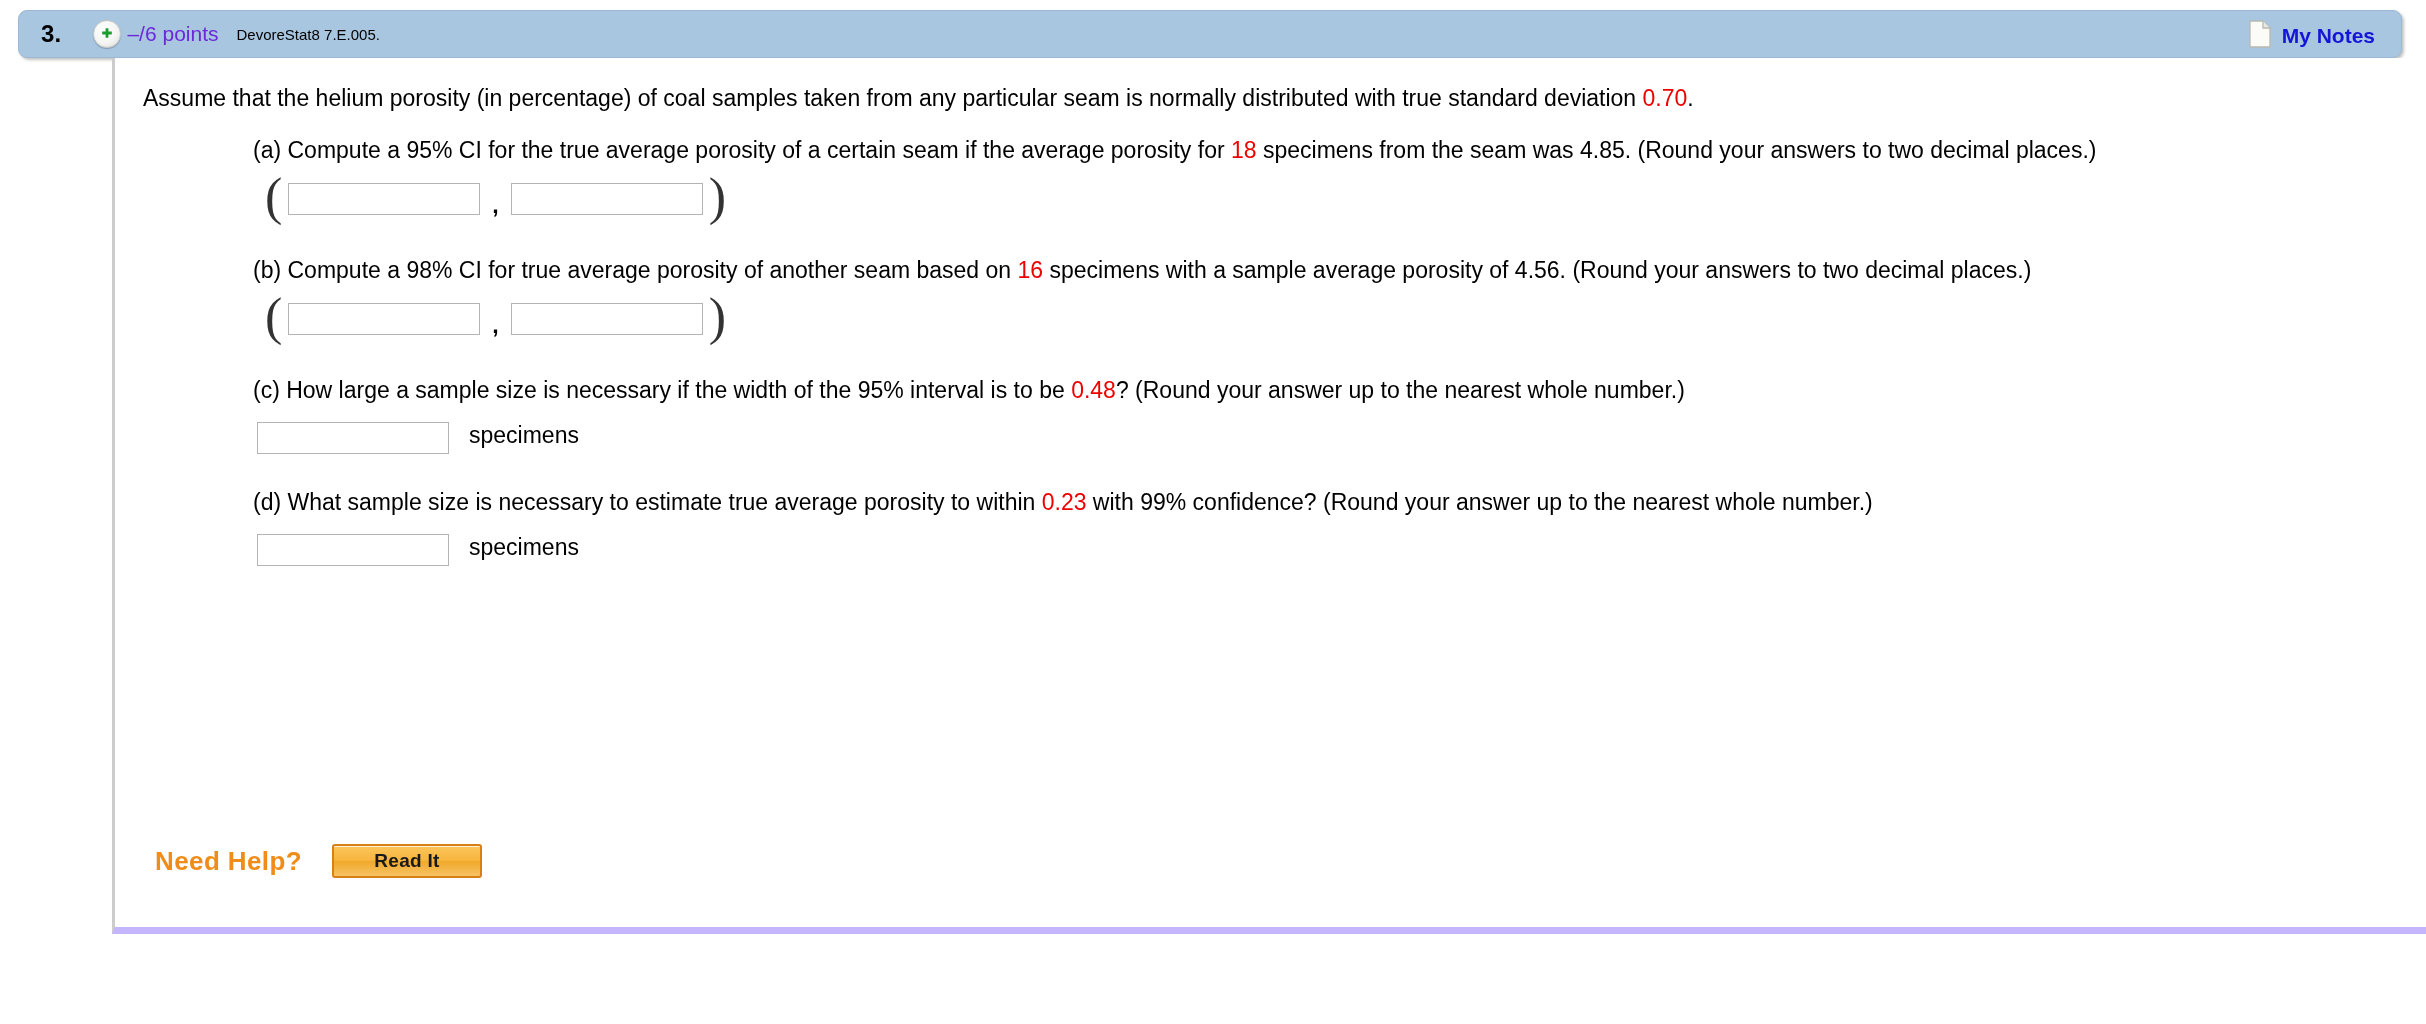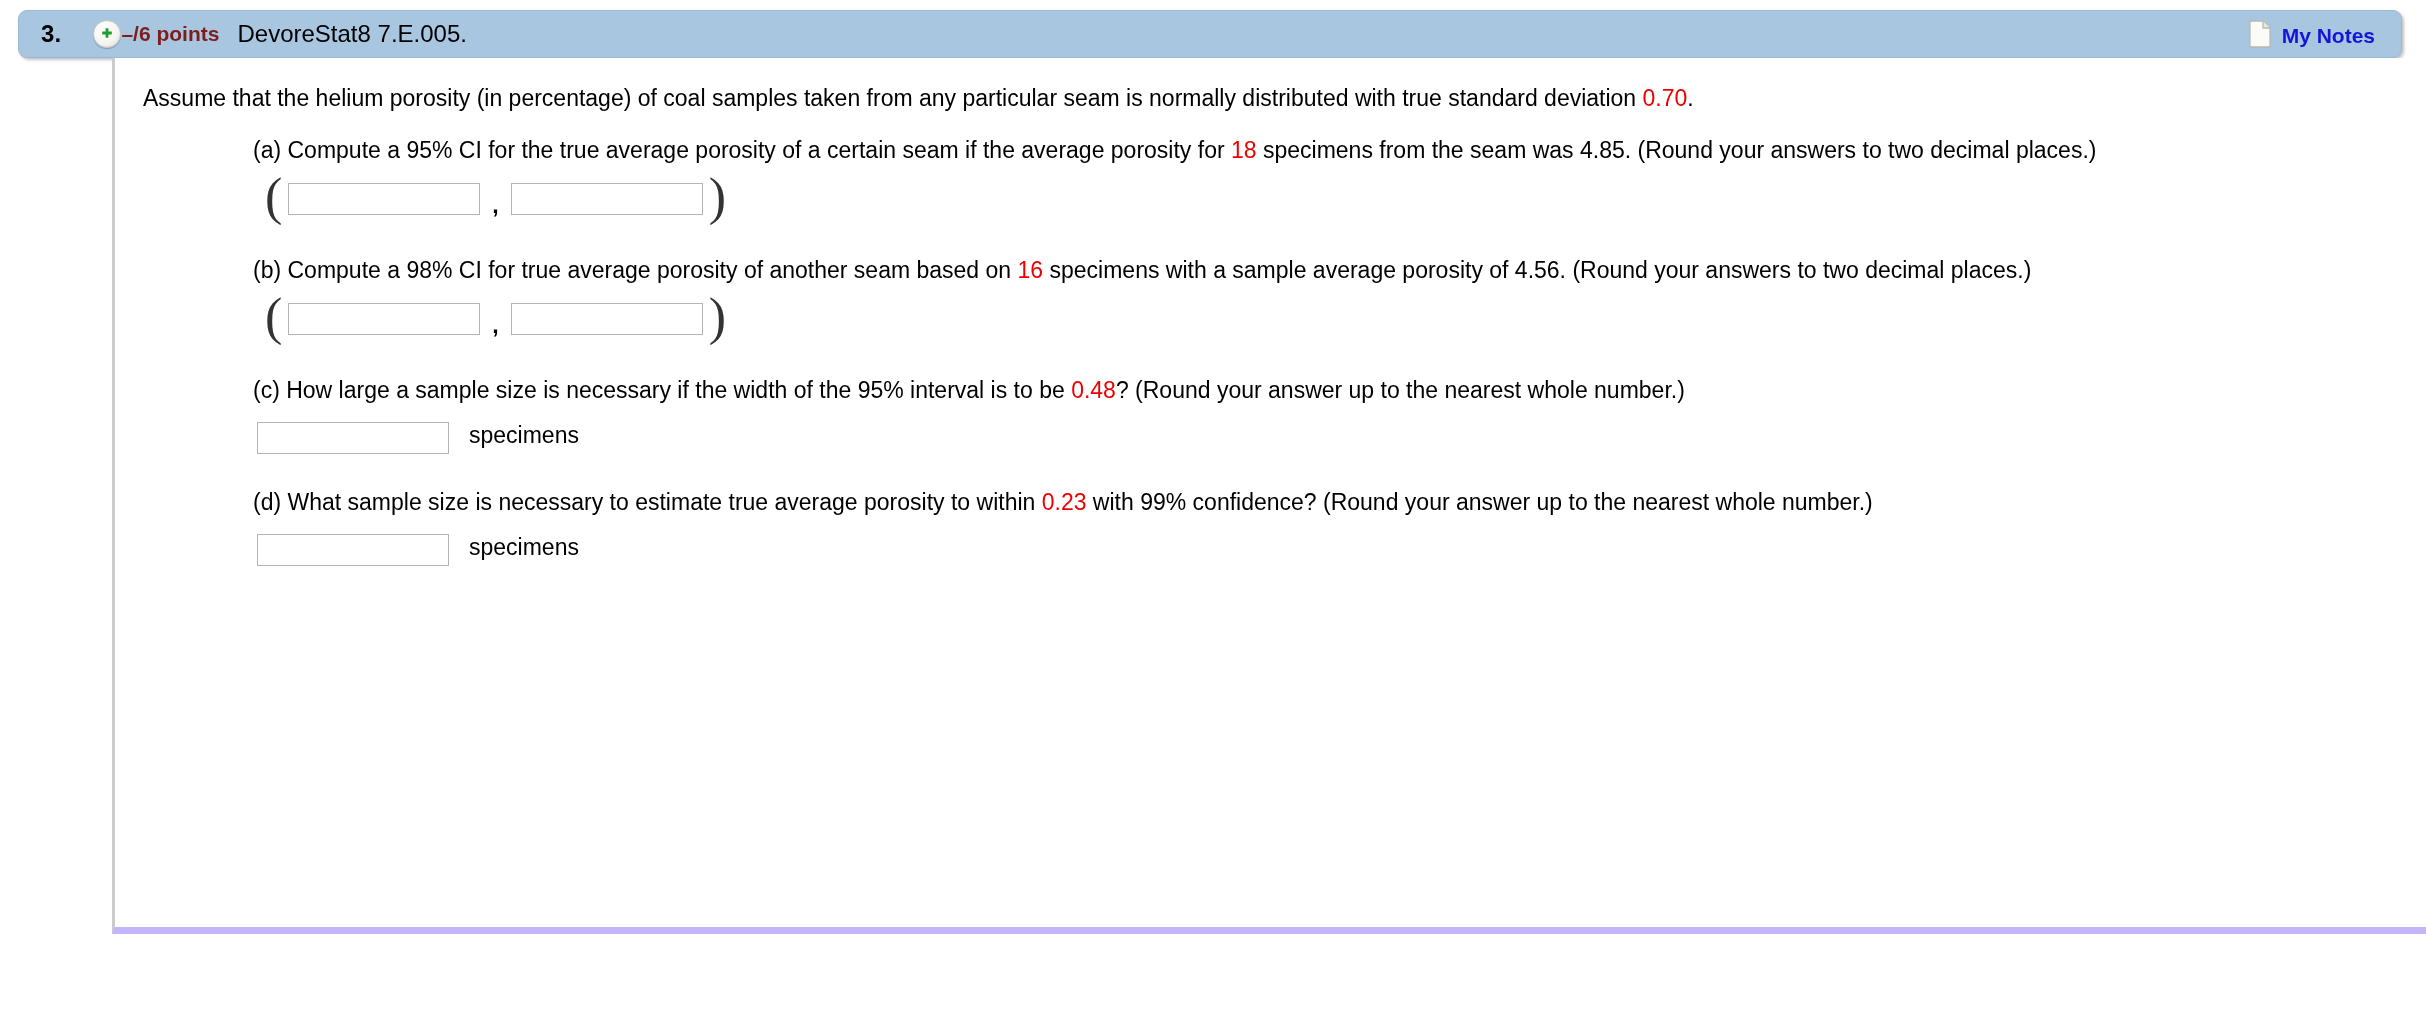--- a/index.html
+++ b/index.html
@@ -55,29 +55,29 @@
     background: radial-gradient(circle at 38% 32%, #ffffff 0%, #f4f4f2 58%, #d8d8d4 100%);
     border: 1px solid #c8c8c4;
     box-shadow: 0 1px 1px rgba(0,0,0,0.22);
     display: inline-flex;
     align-items: center;
     justify-content: center;
     flex: 0 0 auto;
   }
   .plus-icon svg { display: block; }
   .q-points {
-    margin-left: 0;
+    margin-left: 6px;
     font-size: 21px;
-    font-weight: bold;
-    color: #7f1d1d;
+    font-weight: normal;
+    color: #6d28d9;
     white-space: nowrap;
   }
   .q-code {
     margin-left: 18px;
-    font-size: 24px;
+    font-size: 15px;
     color: #000;
     white-space: nowrap;
   }
   .header-spacer { flex: 1 1 auto; }
 
   .my-notes {
     display: flex;
     align-items: flex-end;
     margin-right: 26px;
     cursor: pointer;
@@ -319,15 +319,21 @@
         </div>
         <div class="specimen-row">
           <input class="ans-input" type="text" value="" style="">
           <span class="specimen-label">specimens</span>
         </div>
       </div>
 
     </div>
 
 
+    <div class="need-help-row">
+      <span class="need-help-label">Need Help?</span>
+      <button class="read-it-btn">
+        <span class="read-it-label">Read It</span>
+      </button>
+    </div>
 
   </div>
 </div>
 
 </body></html>

